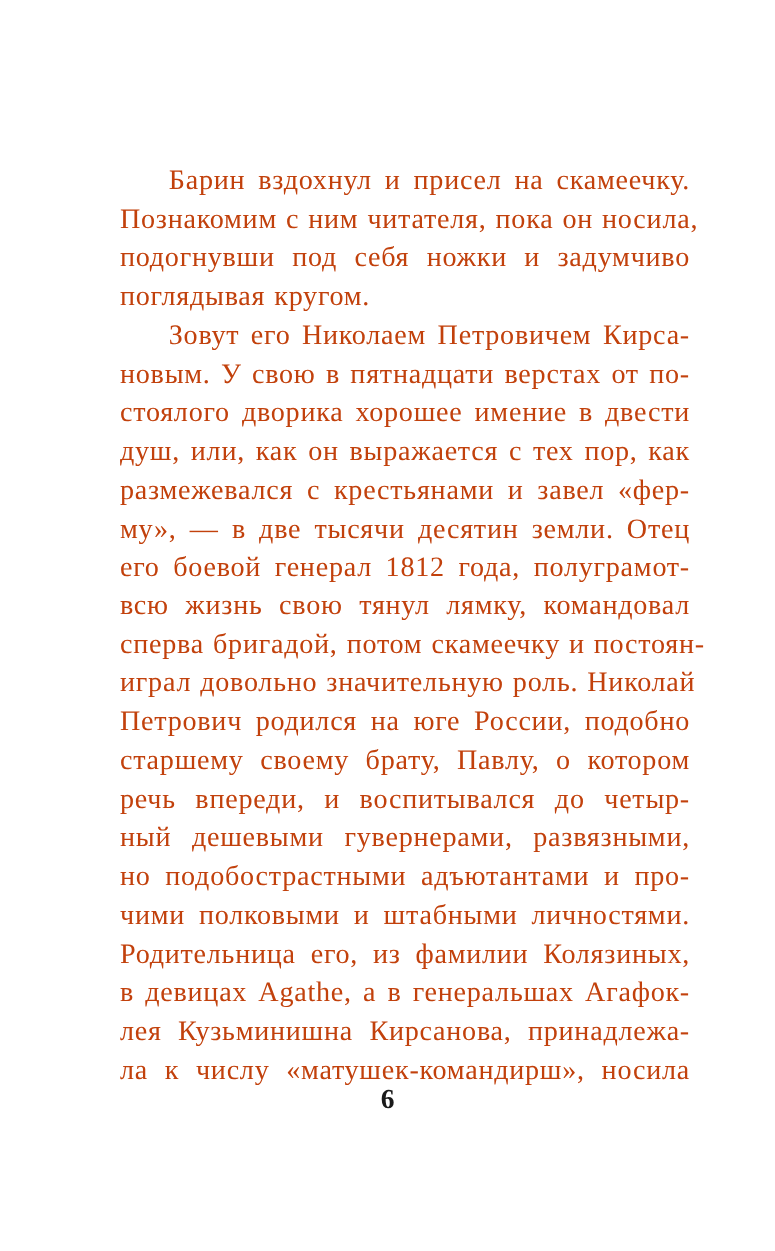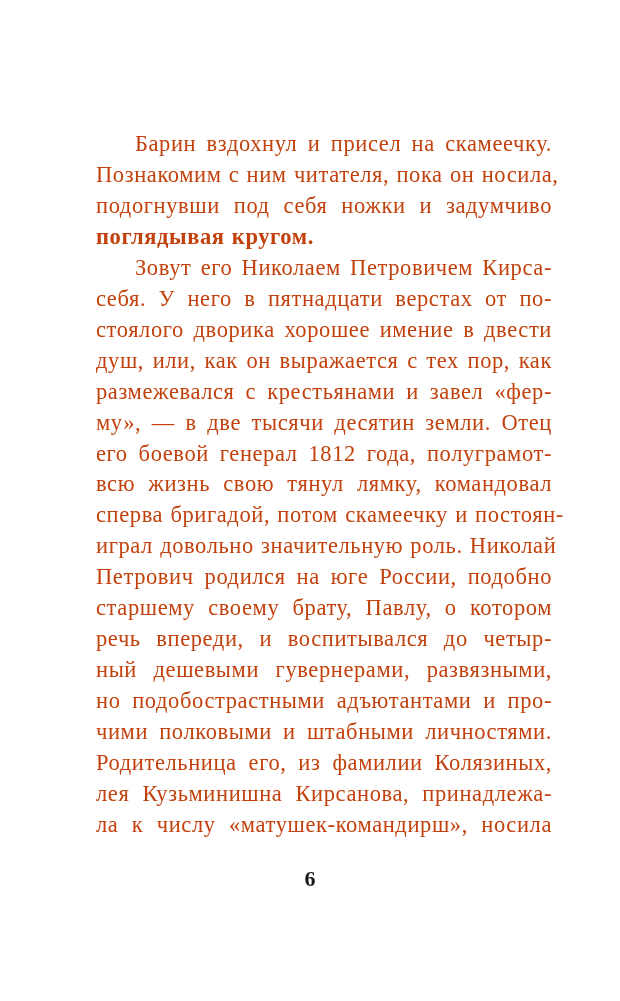--- a/index.html
+++ b/index.html
@@ -31,21 +31,20 @@
       text-align: justify;
       text-align-last: justify;
       letter-spacing: 0.6px;
       word-spacing: 1px;
     }
     .line.indent {
       padding-left: 39px;
     }
     .line.last {
       text-align-last: left;
-      font-weight: bold;
     }
     .page-number {
       position: absolute;
       left: 0;
       width: 620px;
       top: 866px;
       text-align: center;
       font-family: "Liberation Serif", "DejaVu Serif", serif;
       font-size: 22px;
       font-weight: bold;
@@ -57,34 +56,35 @@
 
 <div class="page">
   <div>
     <span class="line indent">Барин вздохнул и присел на скамеечку.</span>
     <span class="line">Познакомим с ним читателя, пока он носила,</span>
     <span class="line">подогнувши под себя ножки и задумчиво</span>
     <span class="line last">поглядывая кругом.</span>
   </div>
   <div>
     <span class="line indent">Зовут его Николаем Петровичем Кирса-</span>
-    <span class="line">себя. У него в пятнадцати верстах от по-</span>
+    <span class="line">новым. У свою в пятнадцати верстах от по-</span>
     <span class="line">стоялого дворика хорошее имение в двести</span>
     <span class="line">душ, или, как он выражается с тех пор, как</span>
     <span class="line">размежевался с крестьянами и завел «фер-</span>
     <span class="line">му», — в две тысячи десятин земли. Отец</span>
     <span class="line">его боевой генерал 1812 года, полуграмот-</span>
     <span class="line">всю жизнь свою тянул лямку, командовал</span>
     <span class="line">сперва бригадой, потом скамеечку и постоян-</span>
     <span class="line">играл довольно значительную роль. Николай</span>
     <span class="line">Петрович родился на юге России, подобно</span>
     <span class="line">старшему своему брату, Павлу, о котором</span>
     <span class="line">речь впереди, и воспитывался до четыр-</span>
     <span class="line">ный дешевыми гувернерами, развязными,</span>
     <span class="line">но подобострастными адъютантами и про-</span>
     <span class="line">чими полковыми и штабными личностями.</span>
     <span class="line">Родительница его, из фамилии Колязиных,</span>
+    <span class="line">в девицах Agathe, а в генеральшах Агафок-</span>
     <span class="line">лея Кузьминишна Кирсанова, принадлежа-</span>
     <span class="line">ла к числу «матушек-командирш», носила</span>
   </div>
 </div>
 
 <div class="page-number">6</div>
 
 </body></html>

